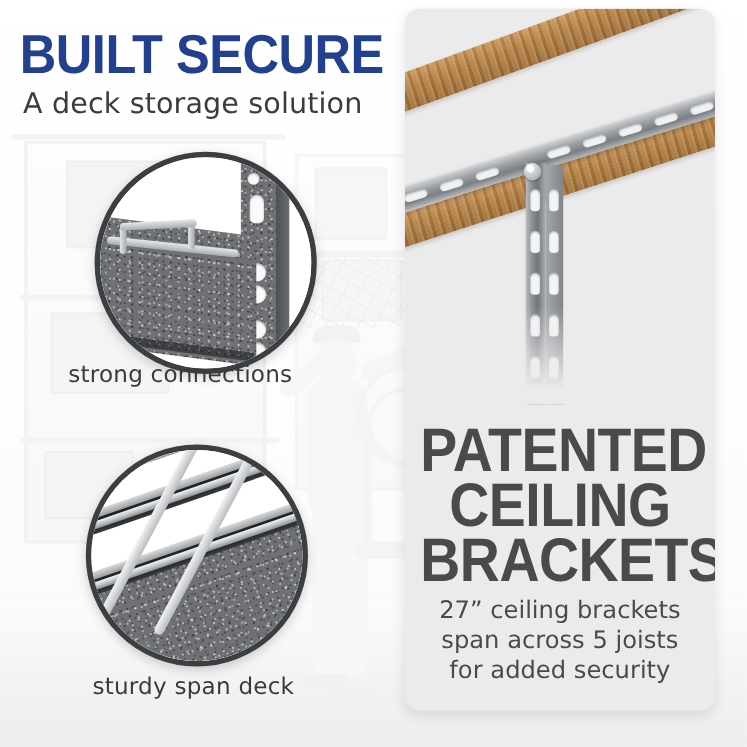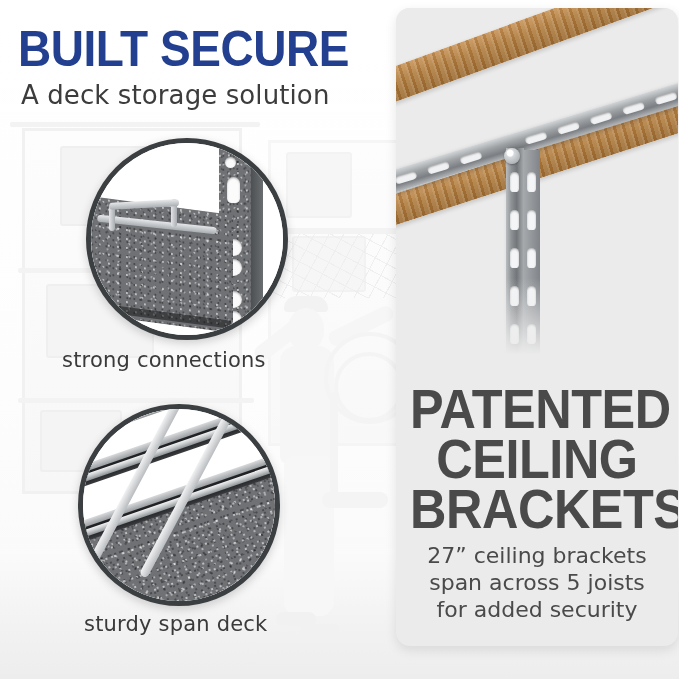--- a/index.html
+++ b/index.html
@@ -234,21 +234,21 @@
     position: absolute;
     width: 9px;
     border-radius: 5px;
     background: linear-gradient(90deg,#f1f2f3,#b9bcbf);
     transform-origin: center top;
   }
 
   
   .panel {
     position: absolute;
-    left: 396px;
+    left: 368px;
     top: 8px;
     width: 282px;
     height: 638px;
     background: #ebebeb;
     border-radius: 14px;
     box-shadow: 0 4px 12px rgba(0,0,0,.10);
     overflow: hidden;
   }
   .panel-photo {
     position: absolute;
@@ -398,21 +398,21 @@
 
       <div class="c1-plate tex-gray"></div>
       <div class="c1-shadow-strip" style="left:-10px; top:168px; width:150px; height:8px; transform:skewY(7.5deg);"></div>
 
       <div class="c1-pin" style="left:6px; top:78px; width:120px; transform:rotate(6deg);"></div>
       <div class="c1-pin-v" style="left:18px; top:62px; height:26px;"></div>
       <div class="c1-pin-v" style="left:80px; top:56px; height:28px;"></div>
       <div class="c1-pin" style="left:18px; top:58px; width:70px; transform:rotate(-3deg);"></div>
     </div>
   </div>
-  <div class="caption" style="left:62px; top:348px;">strong connections</div>
+  <div class="caption" style="left:62px; top:328px;">strong connections</div>
 
   <div class="circle" style="left:78px; top:404px; width:192px; height:192px;">
     <div class="circle-inner">
       <div class="c2-bg"></div>
 
       <div class="c2-panel tex-gray"></div>
 
       <div class="c2-channel" style="left:-40px; top:74px;"></div>
       <div class="c2-channel-lip" style="left:-40px; top:70px;"></div>
       <div class="c2-channel" style="left:-30px; top:126px;"></div>

